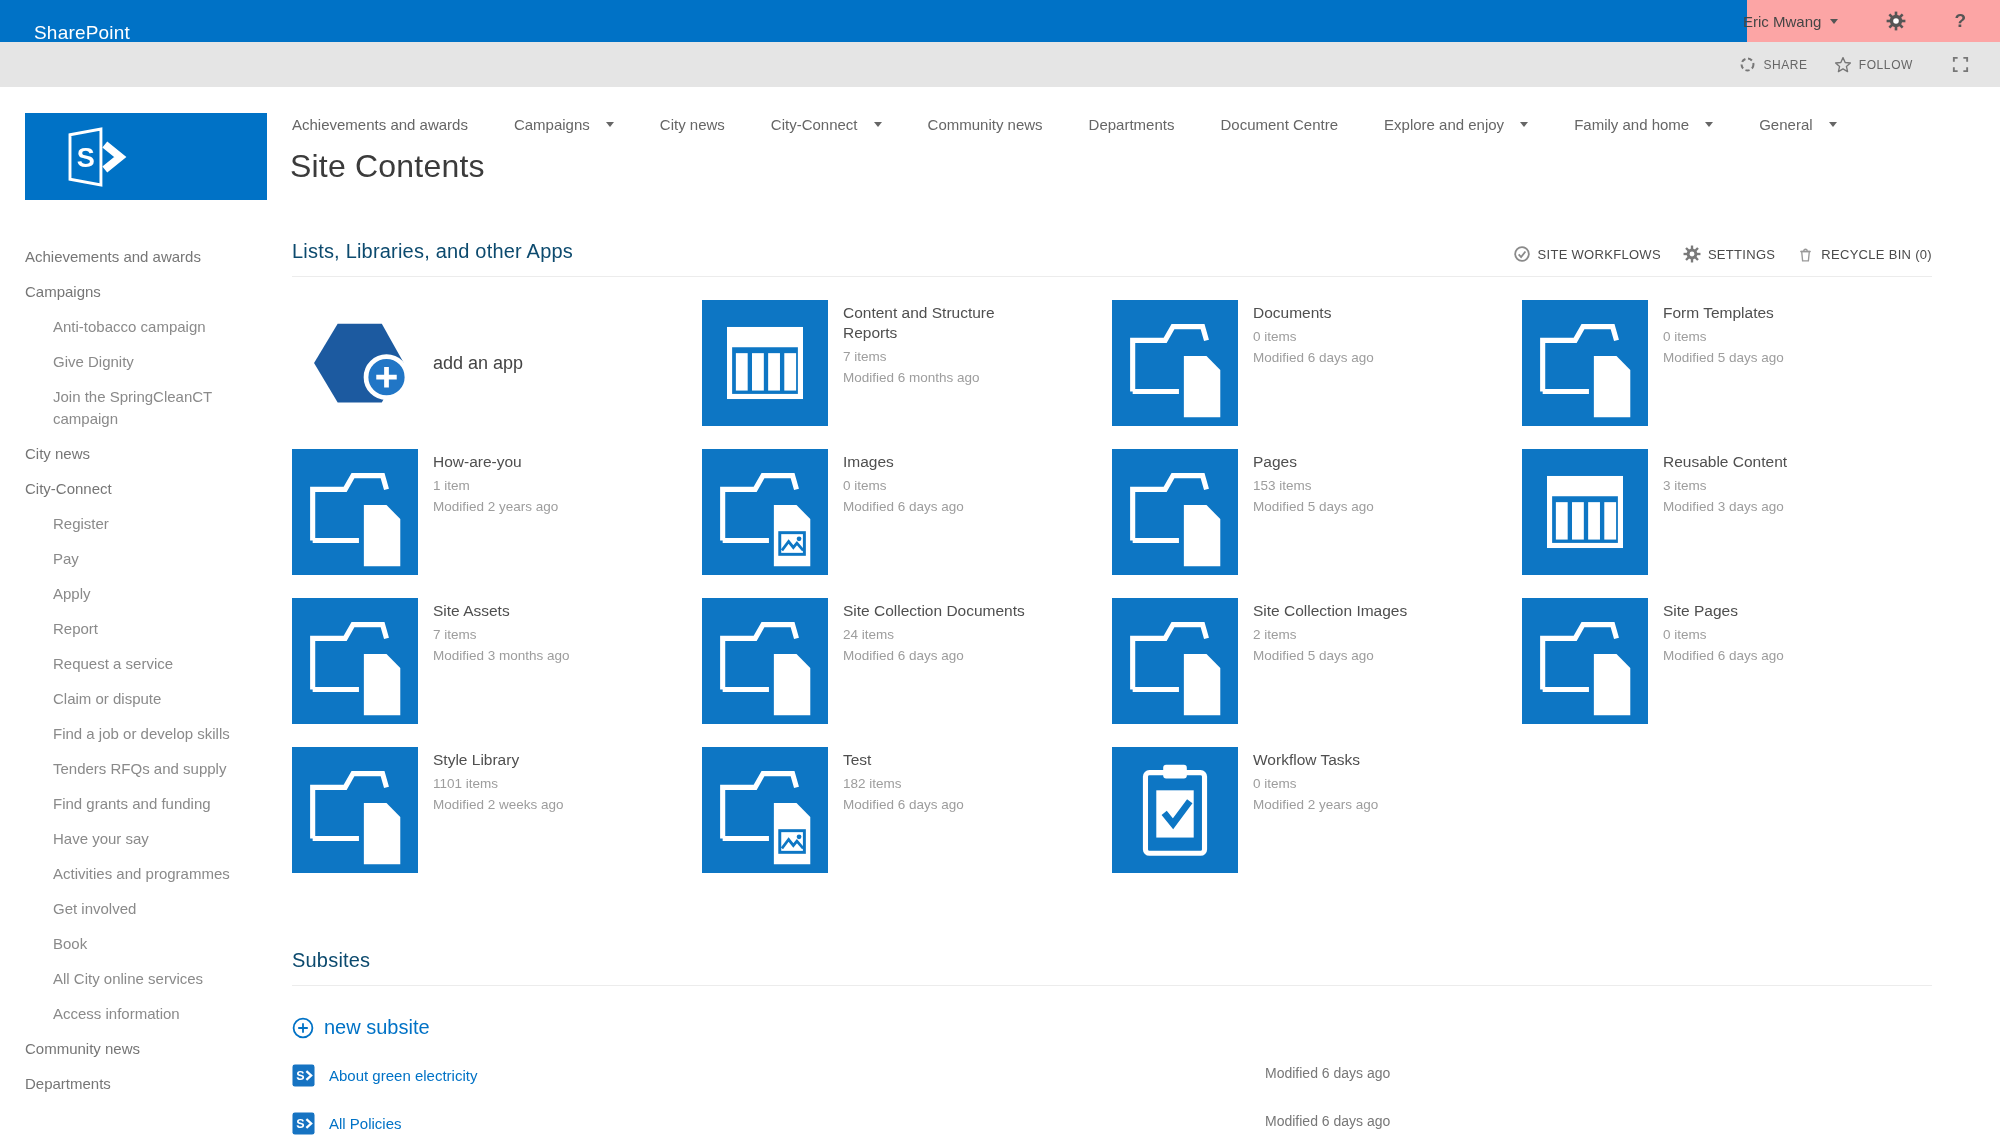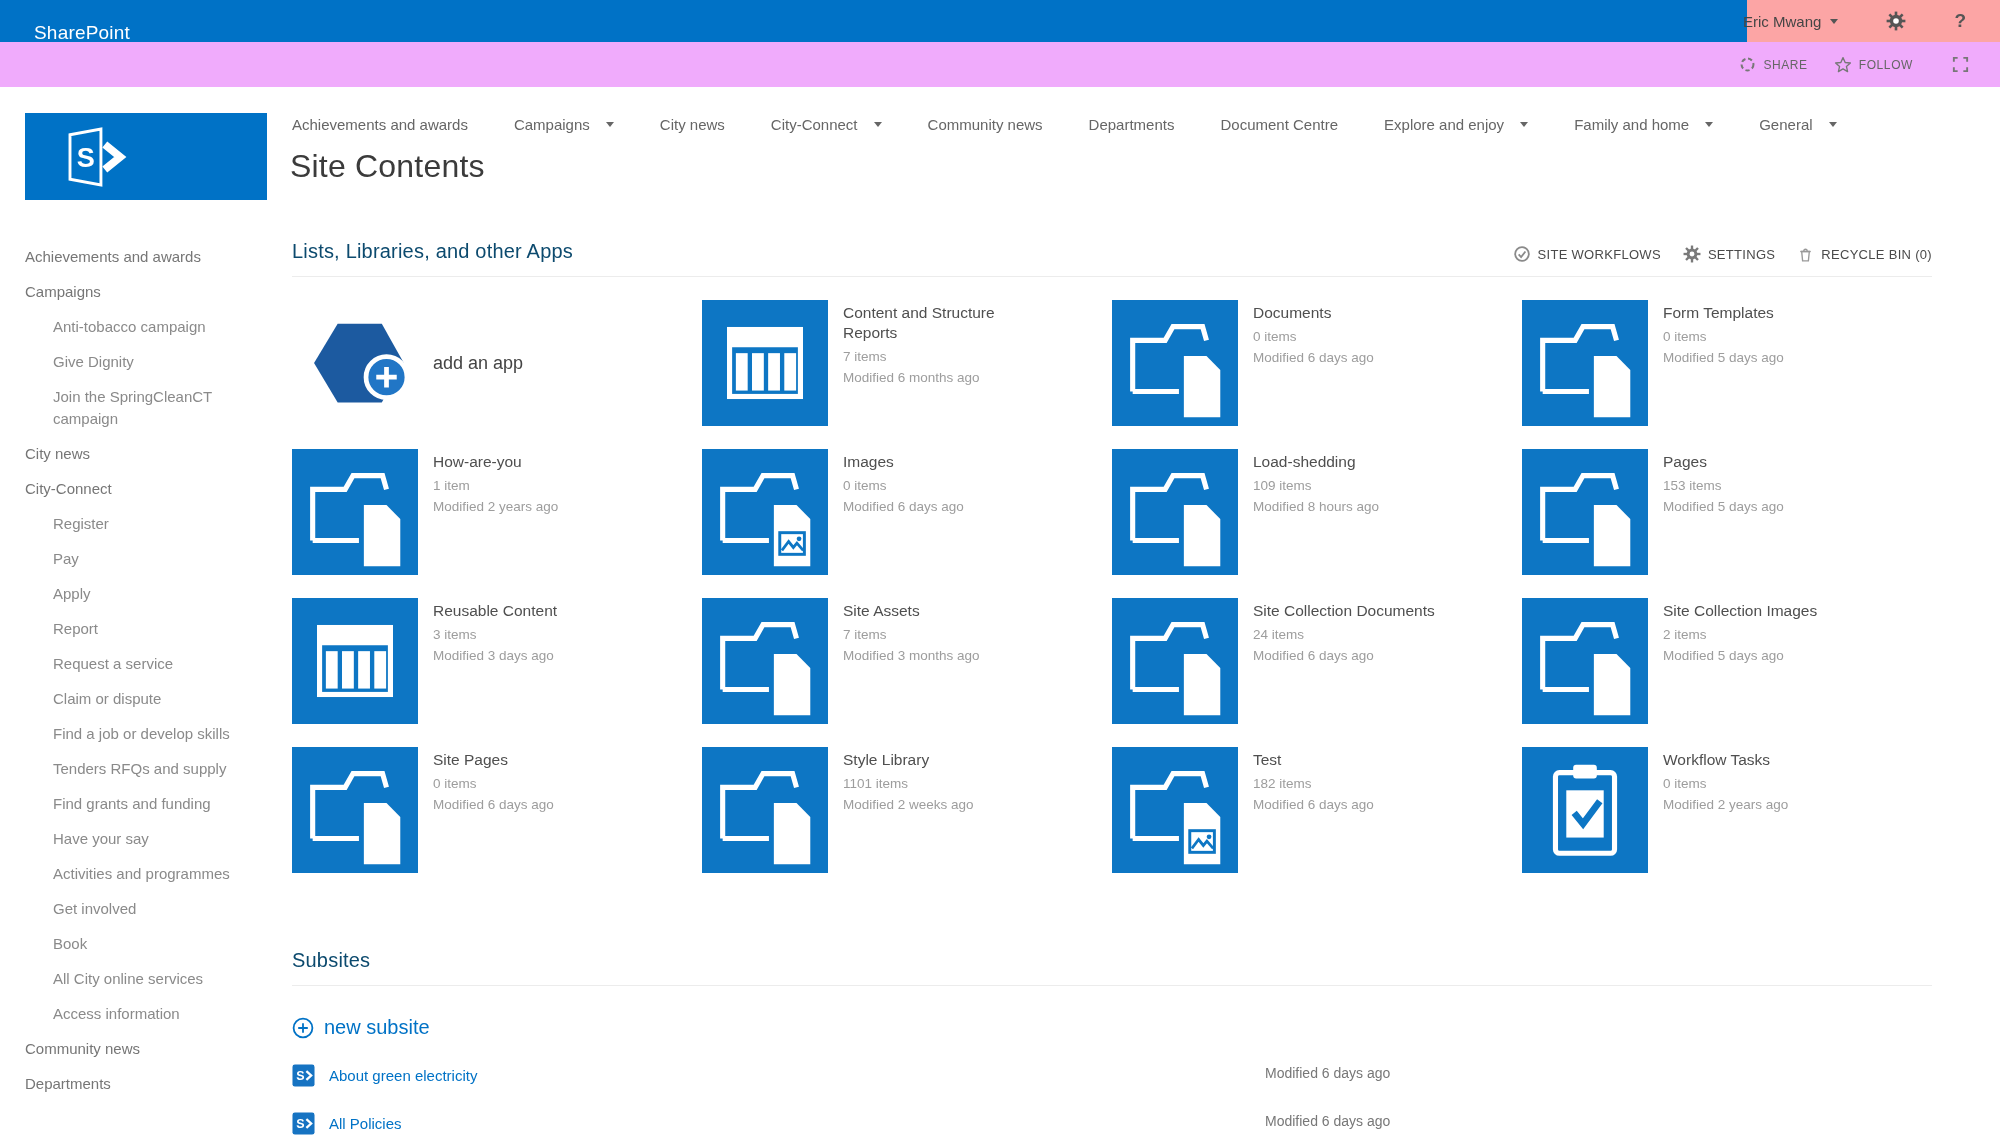--- a/index.html
+++ b/index.html
@@ -11,21 +11,21 @@
   .brand { position:absolute; left:34px; top:12px; line-height:42px; color:#fff; font-size:19px; letter-spacing:.2px; cursor:pointer; }
   .suite-right { position:absolute; right:0; top:0; width:253px; height:42px; background:#fca5a5;
     display:flex; align-items:center; justify-content:flex-end; gap:48px; padding-right:34px; }
   .user-menu { display:flex; align-items:center; gap:9px; color:#454545; font-size:15px; cursor:pointer; white-space:nowrap; }
   .caret-down { display:inline-block; width:0; height:0; border-left:4px solid transparent;
     border-right:4px solid transparent; border-top:5px solid #555; }
   .suite-icon { display:flex; align-items:center; cursor:pointer; }
   .suite-help { color:#555; font-size:19px; font-weight:bold; cursor:pointer; }
 
   
-  .action-bar { position:absolute; left:0; top:42px; width:2000px; height:45px; background:#f0abfc; }
+  .action-bar { position:absolute; left:0; top:42px; width:2000px; height:45px; background:#e5e5e5; }
   .ribbon-right { position:absolute; right:30px; top:0; height:45px; display:flex; align-items:center; gap:26px; }
   .ribbon-cmd { display:flex; align-items:center; gap:7px; color:#666; font-size:12px; letter-spacing:.6px; cursor:pointer; }
   .focus-btn { margin-left:12px; }
 
   
   .logo { position:absolute; left:25px; top:113px; width:242px; height:87px; background:#0072c6; cursor:pointer;
     display:flex; align-items:center; }
   .logo svg { margin-left:16px; }
 
   
@@ -369,38 +369,20 @@
         <g fill="none" stroke="#fff" stroke-width="2.6">
           <path d="M10.5 46.5 V20.5 H27 L31 13.5 H46 L48 20.5"></path>
           <path d="M10.5 46.5 H34"></path>
         </g>
         <path d="M36.5 28.5 H48 L55 35.5 V59.5 H36.5 Z" fill="#fff"></path>
 
       </svg>
 
     </span>
     <span class="tile-text">
-      <div class="tile-title">Load-shedding</div>
-      <div class="tile-meta tile-items">109 items</div>
-      <div class="tile-meta tile-modified">Modified 8 hours ago</div>
-    </span>
-  </div>
-      <div class="tile">
-    <span class="tile-icon">
-      <svg class="ic ic-folder ic-folder-image" viewBox="0 0 64 64">
-        <g fill="none" stroke="#fff" stroke-width="2.6">
-          <path d="M10.5 46.5 V20.5 H27 L31 13.5 H46 L48 20.5"></path>
-          <path d="M10.5 46.5 H34"></path>
-        </g>
-        <path d="M36.5 28.5 H48 L55 35.5 V59.5 H36.5 Z" fill="#fff"></path>
-
-      </svg>
-
-    </span>
-    <span class="tile-text">
       <div class="tile-title">Pages</div>
       <div class="tile-meta tile-items">153 items</div>
       <div class="tile-meta tile-modified">Modified 5 days ago</div>
     </span>
   </div>
       <div class="tile">
     <span class="tile-icon">
 
       <svg class="ic ic-table" viewBox="0 0 64 64">
         <rect x="14" y="15" width="36" height="34" fill="none" stroke="#fff" stroke-width="2.6"></rect>

